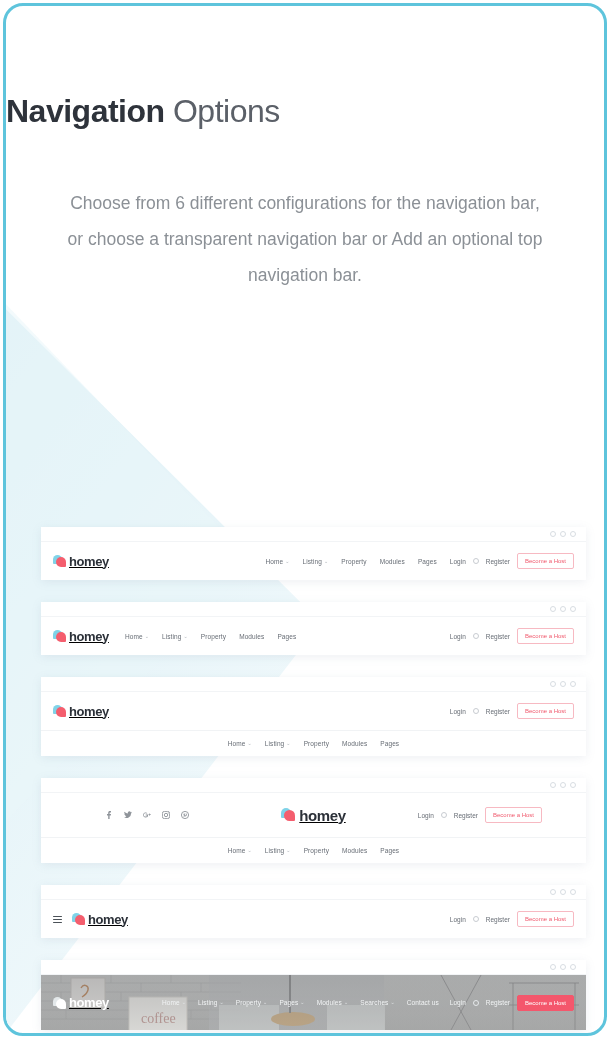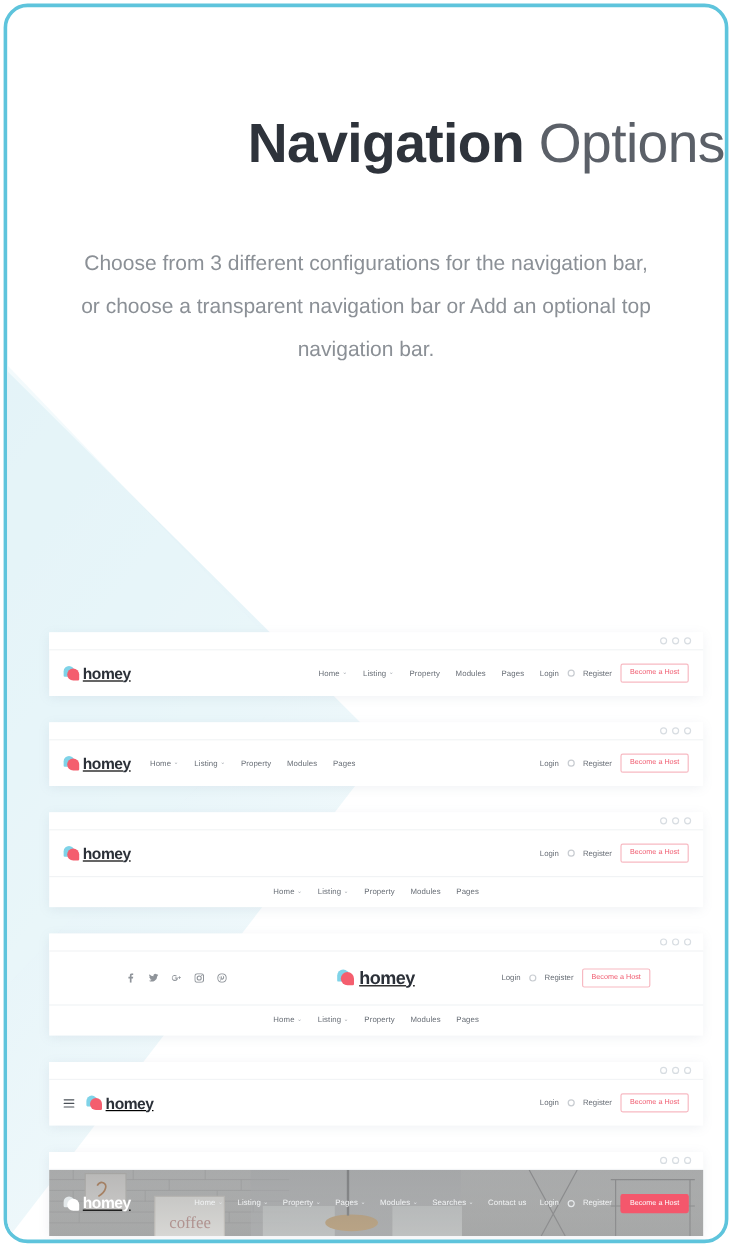--- a/index.html
+++ b/index.html
@@ -41,23 +41,23 @@
 
   .content {
     position: relative;
     z-index: 2;
     width: 100%;
     height: 100%;
   }
 
   
   .heading {
-    text-align: right;
+    text-align: left;
     margin-top: 88px;
-    font-size: 46px;
+    font-size: 32px;
     line-height: 1.1;
     letter-spacing: -0.5px;
     color: #3a3f47;
     font-weight: 400;
   }
   .heading .strong {
     font-weight: 700;
     color: #2e333b;
   }
   .heading .light {
@@ -323,21 +323,21 @@
     <polygon points="0,300 250,560 0,820" fill="#e9f5f9" opacity="0.55"></polygon>
   </svg>
 
   <div class="content">
 
     <div class="heading">
       <span class="strong">Navigation</span>
       <span class="light">Options</span>
     </div>
 
-    <div class="description">Choose from 3 different configurations for the navigation bar, or choose a transparent navigation bar or Add an optional top navigation bar.</div>
+    <div class="description">Choose from 6 different configurations for the navigation bar, or choose a transparent navigation bar or Add an optional top navigation bar.</div>
 
     <div class="mockups">
 
       <div class="mockup">
         <div class="chrome">
           <div class="dots">
             <i></i>
             <i></i>
             <i></i>
           </div>

